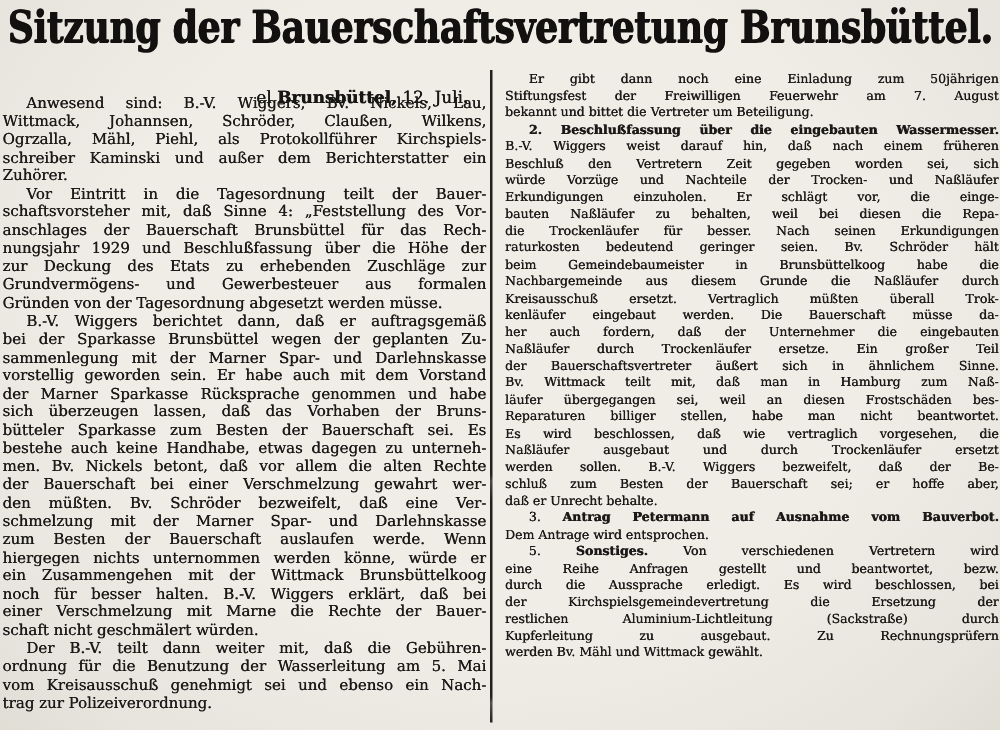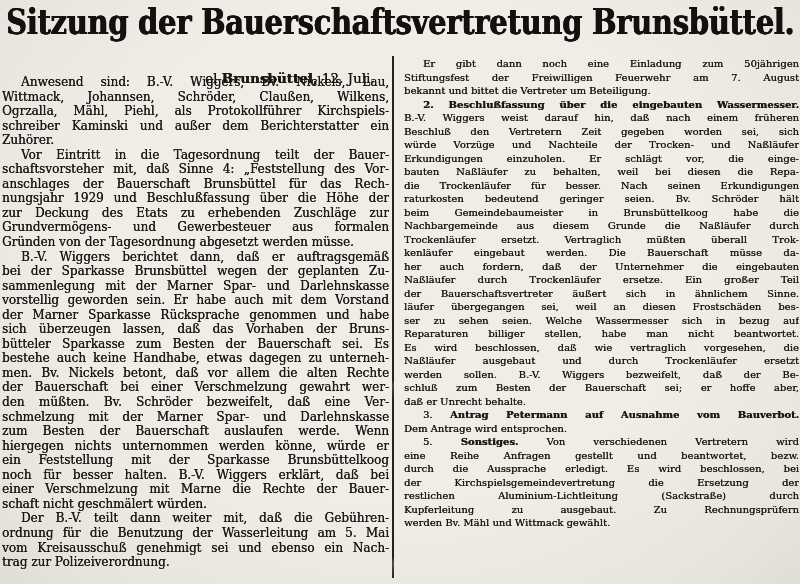--- a/index.html
+++ b/index.html
@@ -75,21 +75,21 @@
       <div class="line"><span>der Marner Sparkasse Rücksprache genommen und habe</span></div>
       <div class="line"><span>sich überzeugen lassen, daß das Vorhaben der Bruns-</span></div>
       <div class="line"><span>bütteler Sparkasse zum Besten der Bauerschaft sei. Es</span></div>
       <div class="line"><span>bestehe auch keine Handhabe, etwas dagegen zu unterneh-</span></div>
       <div class="line"><span>men. Bv. Nickels betont, daß vor allem die alten Rechte</span></div>
       <div class="line"><span>der Bauerschaft bei einer Verschmelzung gewahrt wer-</span></div>
       <div class="line"><span>den müßten. Bv. Schröder bezweifelt, daß eine Ver-</span></div>
       <div class="line"><span>schmelzung mit der Marner Spar- und Darlehnskasse</span></div>
       <div class="line"><span>zum Besten der Bauerschaft auslaufen werde. Wenn</span></div>
       <div class="line"><span>hiergegen nichts unternommen werden könne, würde er</span></div>
-      <div class="line"><span>ein Feststellung mit der Sparkasse Brunsbüttelkoog</span></div>
+      <div class="line"><span>ein Zusammengehen mit der Wittmack Brunsbüttelkoog</span></div>
       <div class="line"><span>noch für besser halten. B.-V. Wiggers erklärt, daß bei</span></div>
       <div class="line"><span>einer Verschmelzung mit Marne die Rechte der Bauer-</span></div>
       <div class="line last"><span>schaft nicht geschmälert würden.</span></div>
       <div class="line indent"><span>Der B.-V. teilt dann weiter mit, daß die Gebühren-</span></div>
       <div class="line"><span>ordnung für die Benutzung der Wasserleitung am 5. Mai</span></div>
       <div class="line"><span>vom Kreisausschuß genehmigt sei und ebenso ein Nach-</span></div>
       <div class="line last"><span>trag zur Polizeiverordnung.</span></div>
     </div>
   <div class="col col-right" id="col-right">
       <div class="line indent"><span>Er gibt dann noch eine Einladung zum 50jährigen</span></div>
@@ -98,27 +98,27 @@
       <div class="line indent"><span class="b">2. Beschlußfassung über die eingebauten Wassermesser.</span></div>
       <div class="line"><span>B.-V. Wiggers weist darauf hin, daß nach einem früheren</span></div>
       <div class="line"><span>Beschluß den Vertretern Zeit gegeben worden sei, sich</span></div>
       <div class="line"><span>würde Vorzüge und Nachteile der Trocken- und Naßläufer</span></div>
       <div class="line"><span>Erkundigungen einzuholen. Er schlägt vor, die einge-</span></div>
       <div class="line"><span>bauten Naßläufer zu behalten, weil bei diesen die Repa-</span></div>
       <div class="line"><span>die Trockenläufer für besser. Nach seinen Erkundigungen</span></div>
       <div class="line"><span>raturkosten bedeutend geringer seien. Bv. Schröder hält</span></div>
       <div class="line"><span>beim Gemeindebaumeister in Brunsbüttelkoog habe die</span></div>
       <div class="line"><span>Nachbargemeinde aus diesem Grunde die Naßläufer durch</span></div>
-      <div class="line"><span>Trockenläufer ersetzt. Vertraglich müßten überall Trok-</span></div>
+      <div class="line"><span>Kreisausschuß ersetzt. Vertraglich müßten überall Trok-</span></div>
       <div class="line"><span>kenläufer eingebaut werden. Die Bauerschaft müsse da-</span></div>
       <div class="line"><span>her auch fordern, daß der Unternehmer die eingebauten</span></div>
       <div class="line"><span>Naßläufer durch Trockenläufer ersetze. Ein großer Teil</span></div>
       <div class="line"><span>der Bauerschaftsvertreter äußert sich in ähnlichem Sinne.</span></div>
+      <div class="line"><span>Bv. Wittmack teilt mit, daß man in Hamburg zum Naß-</span></div>
       <div class="line"><span>läufer übergegangen sei, weil an diesen Frostschäden bes-</span></div>
-      <div class="line"><span>ser zu sehen seien. Welche Wassermesser sich in bezug auf</span></div>
       <div class="line"><span>Reparaturen billiger stellen, habe man nicht beantwortet.</span></div>
       <div class="line"><span>Es wird beschlossen, daß wie vertraglich vorgesehen, die</span></div>
       <div class="line"><span>Naßläufer ausgebaut und durch Trockenläufer ersetzt</span></div>
       <div class="line"><span>werden sollen. B.-V. Wiggers bezweifelt, daß der Be-</span></div>
       <div class="line"><span>schluß zum Besten der Bauerschaft sei; er hoffe aber,</span></div>
       <div class="line last"><span>daß er Unrecht behalte.</span></div>
       <div class="line indent"><span>3. </span><span class="b">Antrag Petermann auf Ausnahme vom Bauverbot.</span></div>
       <div class="line last"><span>Dem Antrage wird entsprochen.</span></div>
       <div class="line indent"><span>5. </span><span class="b">Sonstiges.</span><span> Von verschiedenen Vertretern wird</span></div>
       <div class="line"><span>eine Reihe Anfragen gestellt und beantwortet, bezw.</span></div>

